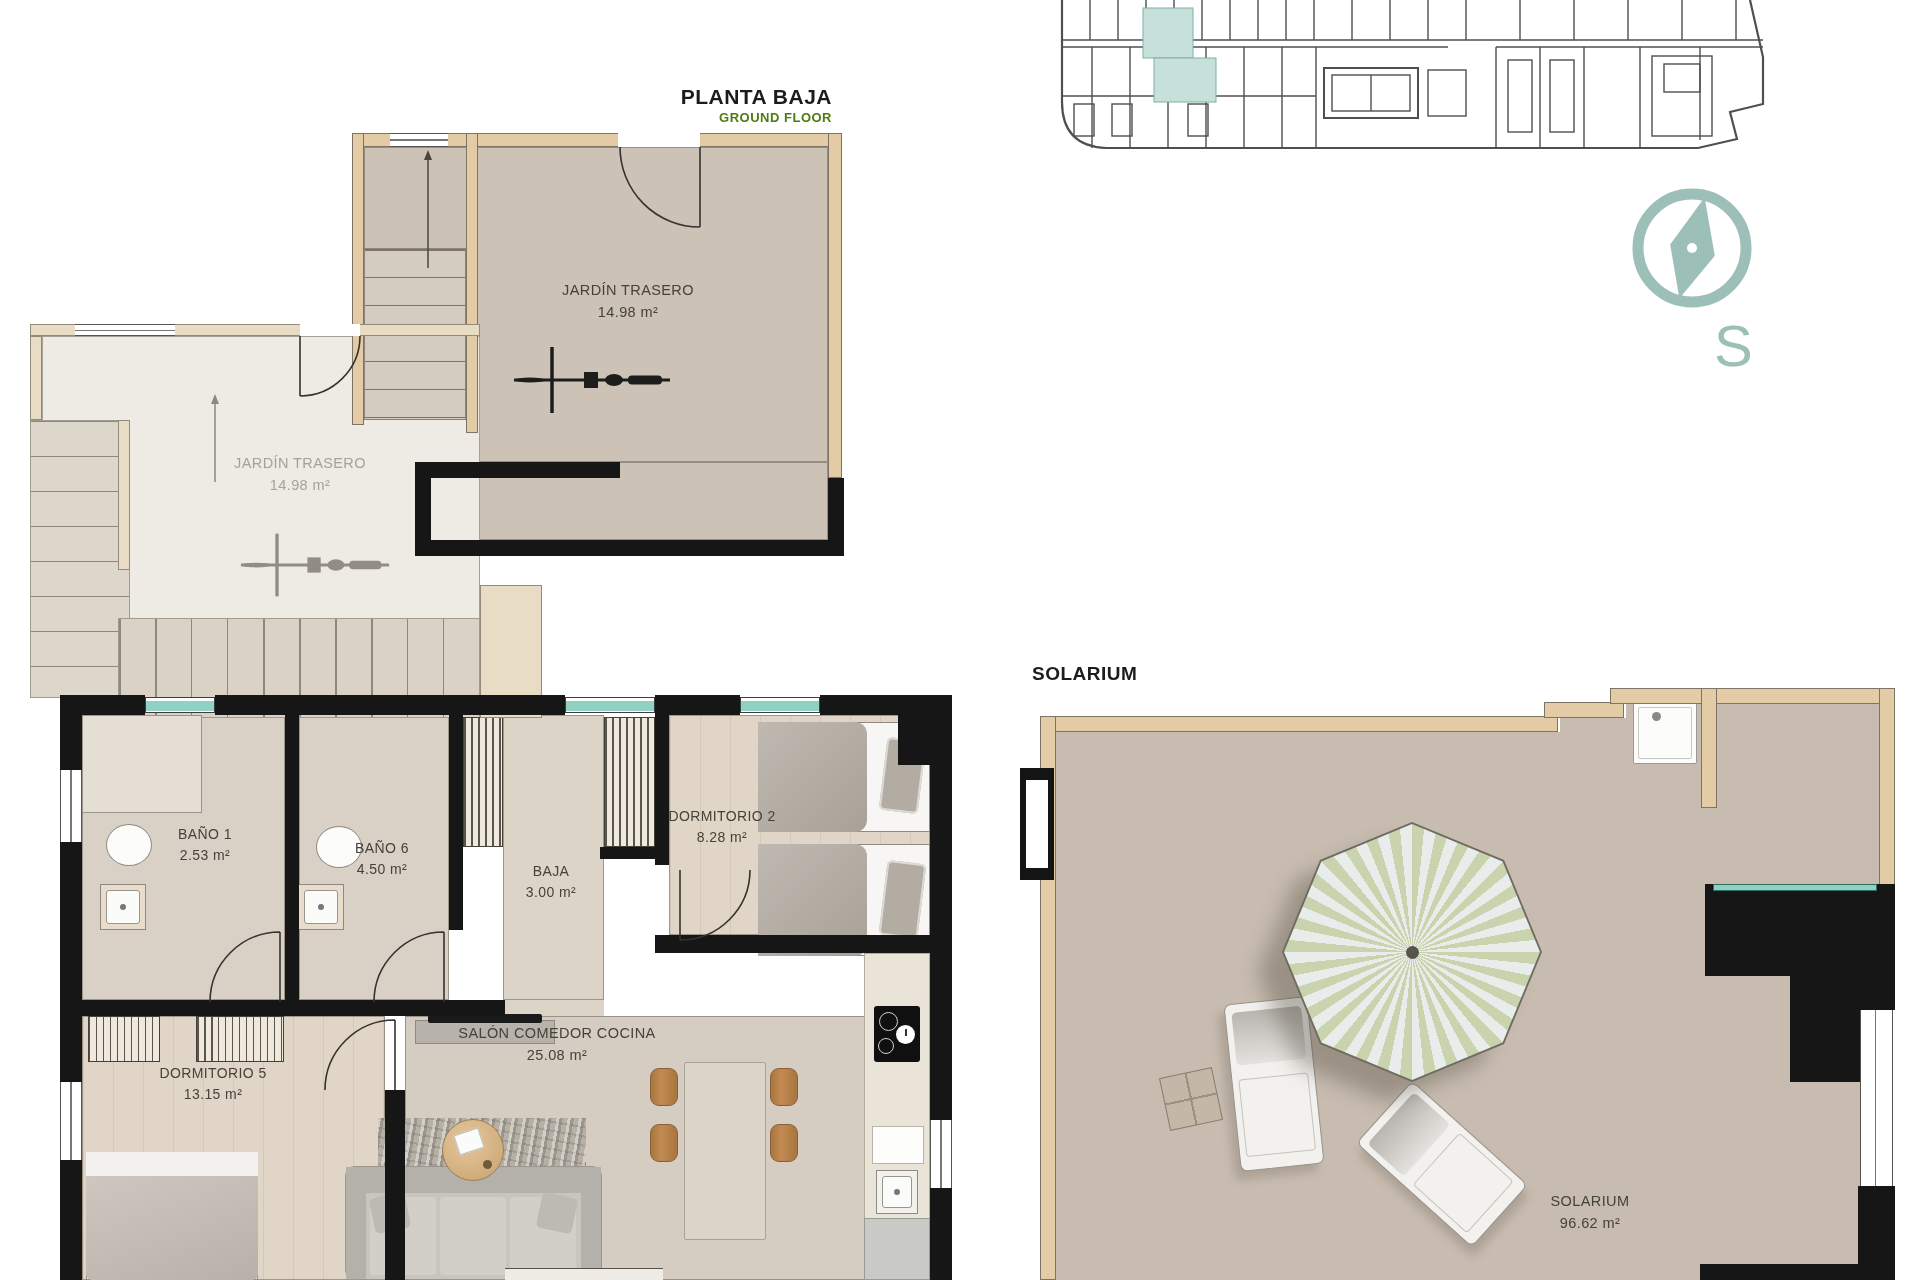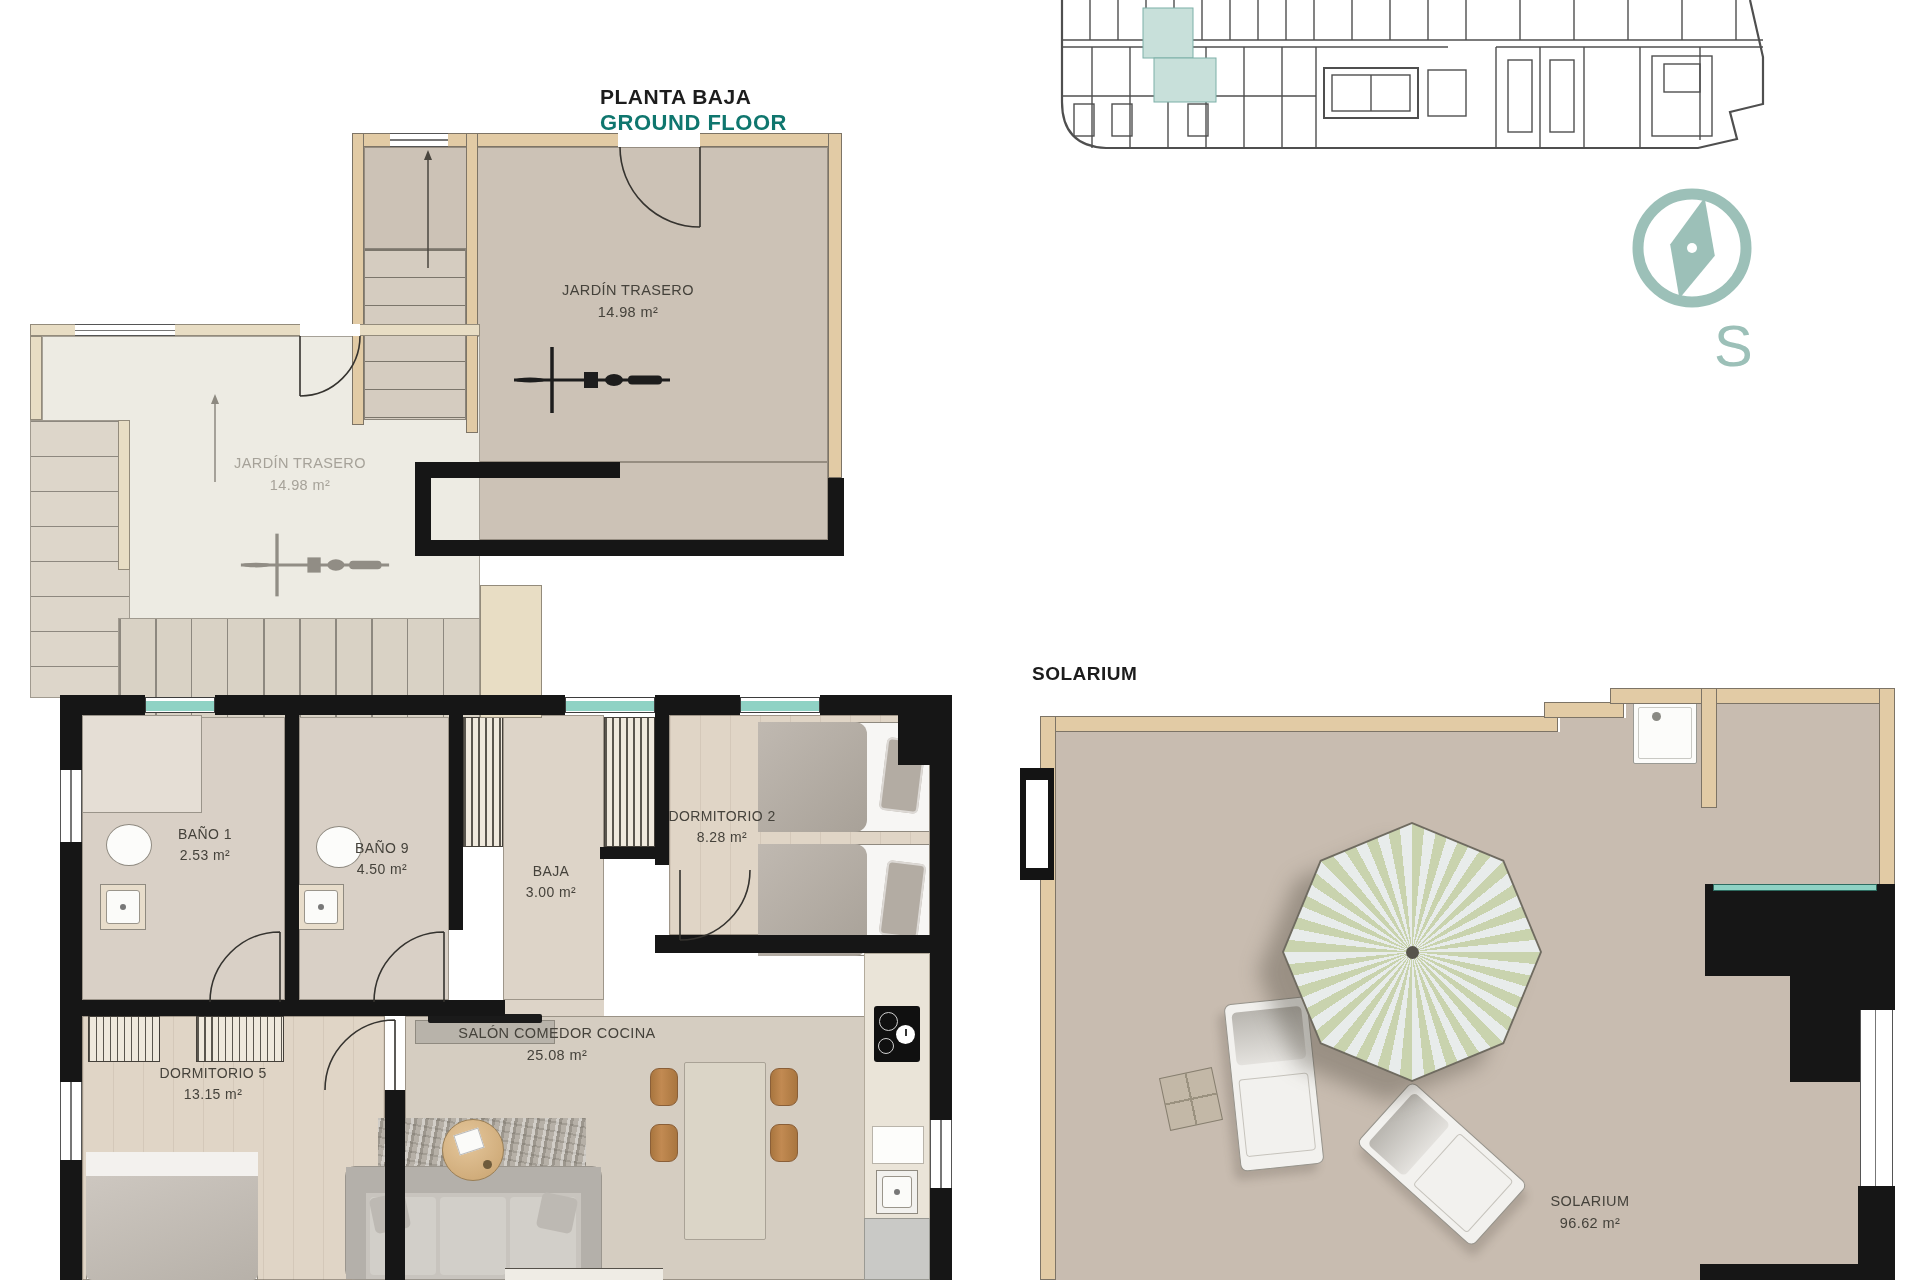--- a/index.html
+++ b/index.html
@@ -85,22 +85,22 @@
   .ksink{position:absolute;z-index:24;background:#e9e9e7;border:1.5px solid #555;border-radius:3px;box-sizing:border-box;}
   .ksink:after{content:"";position:absolute;left:50%;top:6px;width:8px;height:8px;margin-left:-4px;border-radius:50%;background:#555;}
   .drainer{position:absolute;z-index:24;background-image:repeating-linear-gradient(90deg,#9a9a94 0 1.5px,transparent 1.5px 9px);}
   
   .rlabel{position:absolute;z-index:60;transform:translateX(-50%);text-align:center;
           font-size:14.5px;color:#45423b;letter-spacing:.4px;line-height:1.5;white-space:nowrap;}
   .rlabel .nm,.rlabel .ar{display:block;}
   .rlabel.light{color:#a6a299;}
   .titleblk{position:absolute;z-index:60;font-weight:bold;letter-spacing:.5px;line-height:1.22;}
   .t-main{display:block;font-size:21px;color:#1c1c1c;}
-  .t-sub{display:block;font-size:22px;color:#0f766e;}
-  .alignr{}
+  .t-sub{display:block;font-size:13px;color:#4d7c0f;}
+  .alignr{text-align:right;}
   .compass-s{position:absolute;z-index:60;font-size:58px;color:#9cc0b8;font-weight:400;}
   svg.overlay{position:absolute;left:0;top:0;z-index:50;pointer-events:none;}
 </style>
 </head>
 <body>
 
 <div class="sheet">
 
   <div class="fl fl-dark" style="left:364px;top:147px;width:464px;height:315px;"></div>
   <div class="fl fl-dark" style="left:420px;top:462px;width:408px;height:78px;"></div>
@@ -345,21 +345,21 @@
   </div>
   <div class="rlabel light" style="left:300px;top:453px;">
     <span class="nm">JARDÍN TRASERO</span>
     <span class="ar">14.98 m²</span>
   </div>
   <div class="rlabel" style="left:205px;top:824px;font-size:14px;">
     <span class="nm">BAÑO 1</span>
     <span class="ar">2.53 m²</span>
   </div>
   <div class="rlabel" style="left:382px;top:838px;font-size:14px;">
-    <span class="nm">BAÑO 9</span>
+    <span class="nm">BAÑO 6</span>
     <span class="ar">4.50 m²</span>
   </div>
   <div class="rlabel" style="left:551px;top:861px;font-size:14px;">
     <span class="nm">BAJA</span>
     <span class="ar">3.00 m²</span>
   </div>
   <div class="rlabel" style="left:722px;top:806px;font-size:14px;">
     <span class="nm">DORMITORIO 2</span>
     <span class="ar">8.28 m²</span>
   </div>

